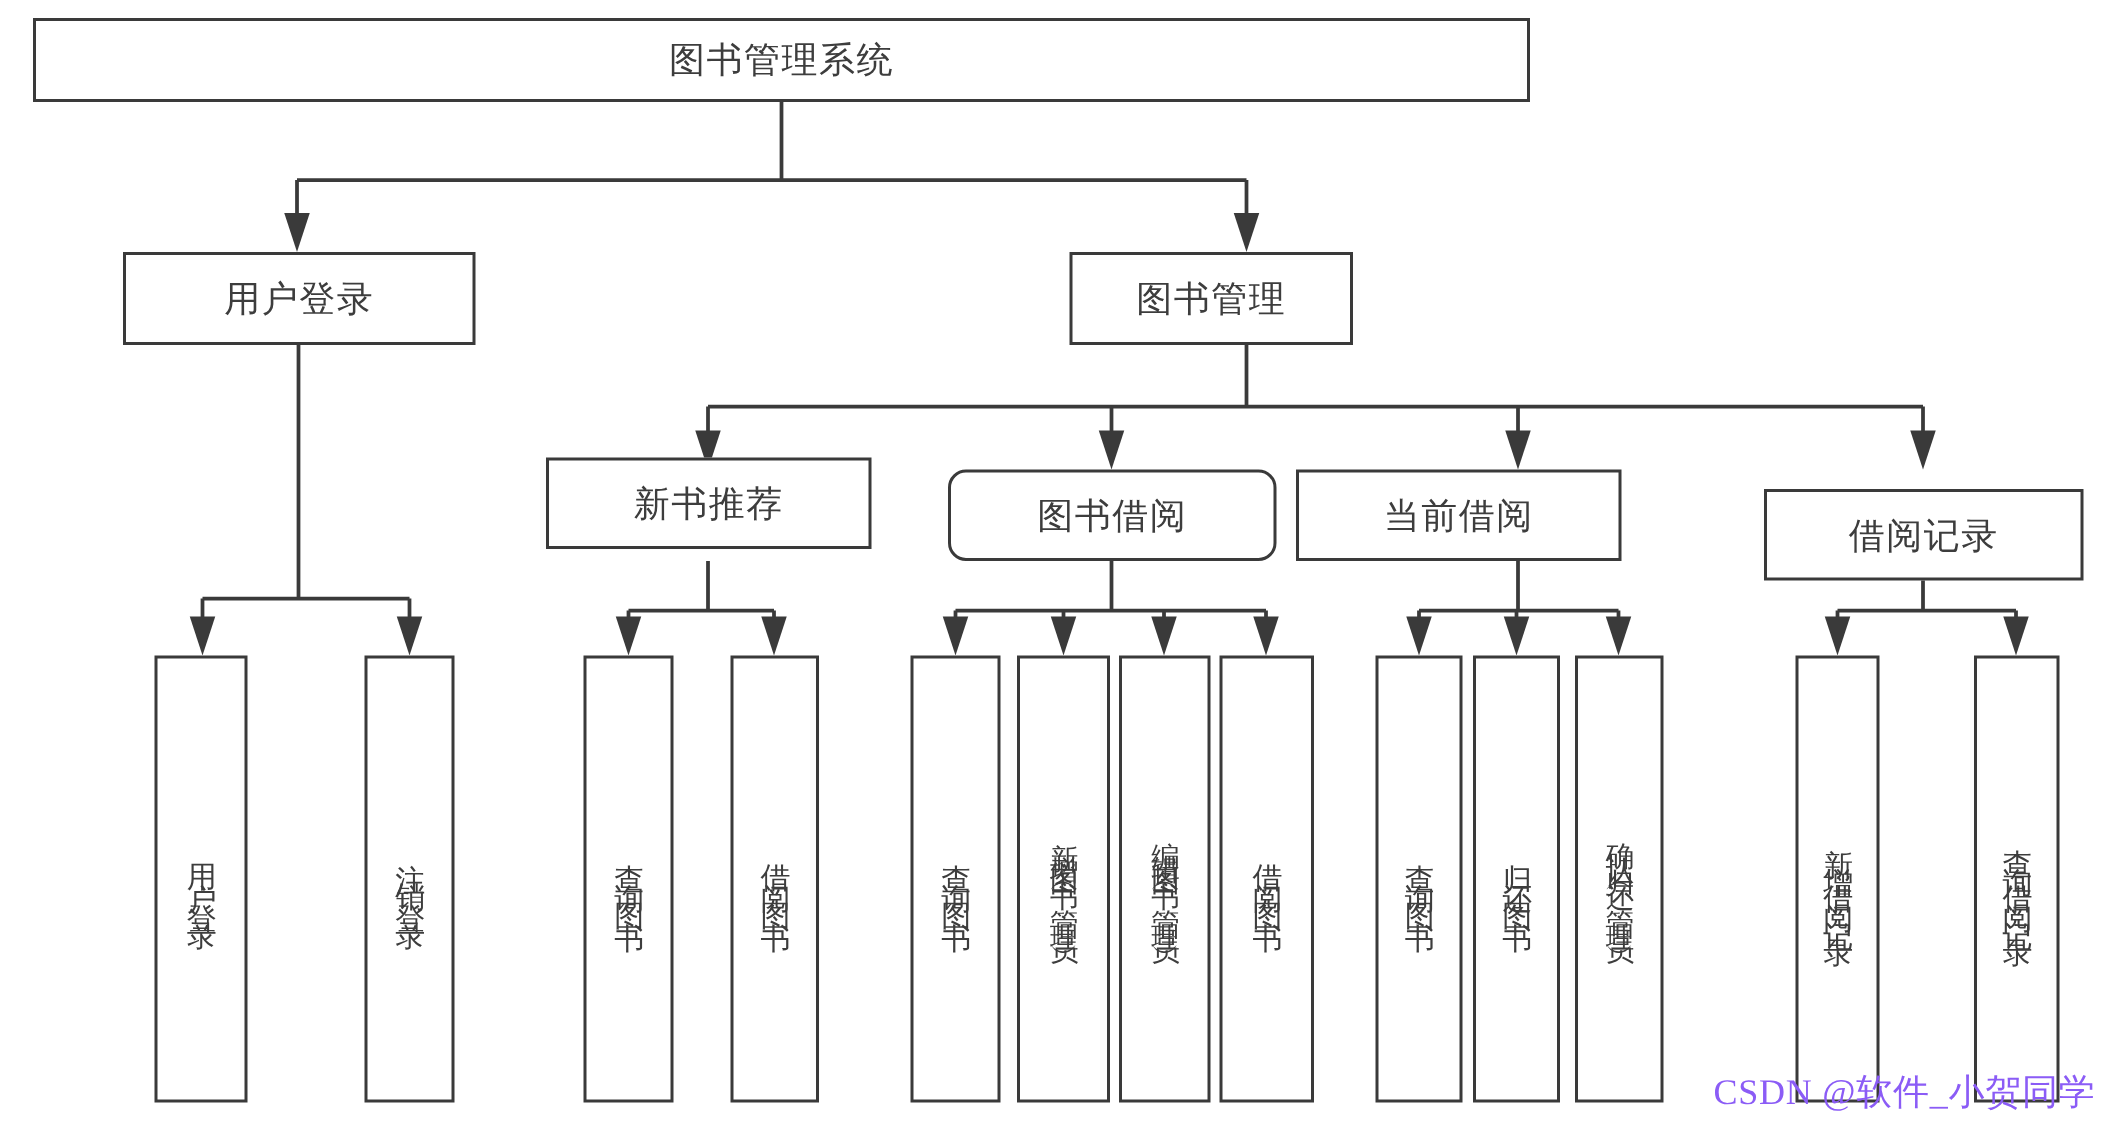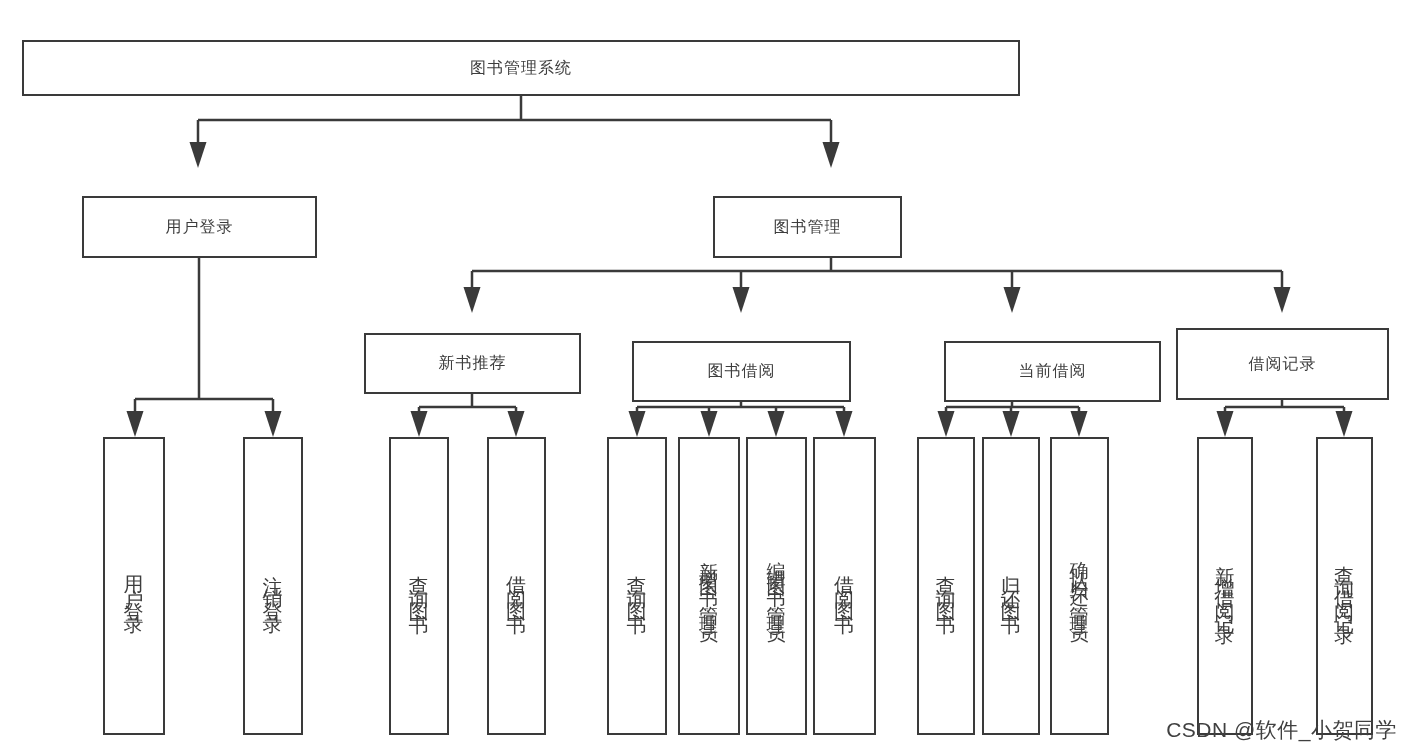--- a/index.html
+++ b/index.html
@@ -25,24 +25,23 @@
     position: absolute;
     box-sizing: border-box;
     border: 2.5px solid #3a3a3a;
     background: #ffffff;
     display: flex;
     align-items: center;
     justify-content: center;
     color: #3d3d3d;
   }
   .hbox {
-    font-size: 16px;
+    font-size: 24px;
     letter-spacing: 1px;
     white-space: nowrap;
-    margin-top: 28px;
   }
   .vbox {
     top: 437px;
     height: 298px;
   }
   .vtext {
     writing-mode: vertical-rl;
     text-orientation: mixed;
     font-size: 20px;
     line-height: 1;
@@ -53,25 +52,26 @@
     font-size: 19px;
     letter-spacing: 9px;
   }
   .vbox.len6 .vtext {
     letter-spacing: 12px;
   }
   #watermark {
     position: absolute;
     right: 8px;
     bottom: 3px;
-    font-size: 21px;
-    color: #404040;
+    font-size: 24px;
+    color: #8b5cf6;
     letter-spacing: 0.5px;
     z-index: 5;
     white-space: nowrap;
+    font-family: Liberation Serif, serif;
   }
   svg path, svg line {
     stroke: #3a3a3a;
     stroke-width: 2.5;
     fill: none;
   }
   svg polygon {
     fill: #3a3a3a;
     stroke: none;
   }
@@ -116,23 +116,23 @@
     <polygon points="1216.5,411 1233.5,411 1225,437"></polygon>
     <polygon points="1335.5,411 1352.5,411 1344,437"></polygon>
   </svg>
 
   <div class="node hbox" style="left:22px; top:12px; width:998px; height:56px;">图书管理系统</div>
 
   <div class="node hbox" style="left:82px; top:168px; width:235px; height:62px;">用户登录</div>
   <div class="node hbox" style="left:713px; top:168px; width:189px; height:62px;">图书管理</div>
 
   <div class="node hbox" style="left:364px; top:305px; width:217px; height:61px;">新书推荐</div>
-  <div class="node hbox" style="left:632px; top:313px; width:219px; height:61px;">图书借阅</div>
-  <div class="node hbox" style="left:944px; top:313px; width:217px; height:61px;">当前借阅</div>
-  <div class="node hbox" style="left:1176px; top:300px; width:213px; height:72px;">借阅记录</div>
+  <div class="node hbox" style="left:632px; top:313px; width:219px; height:61px;border-radius:12px;">图书借阅</div>
+  <div class="node hbox" style="left:864px; top:313px; width:217px; height:61px;">当前借阅</div>
+  <div class="node hbox" style="left:1176px; top:326px; width:213px; height:61px;">借阅记录</div>
 
   <div class="node vbox" style="left:103px; width:62px;">
     <span class="vtext">用户登录</span>
   </div>
   <div class="node vbox" style="left:243px; width:60px;">
     <span class="vtext">注销登录</span>
   </div>
 
   <div class="node vbox" style="left:389px; width:60px;">
     <span class="vtext">查询图书</span>

